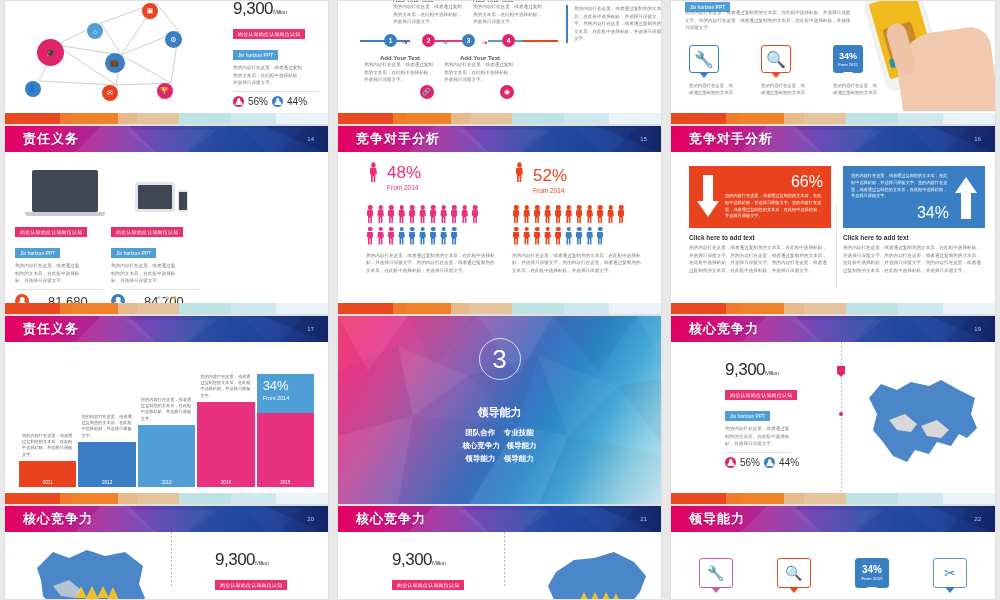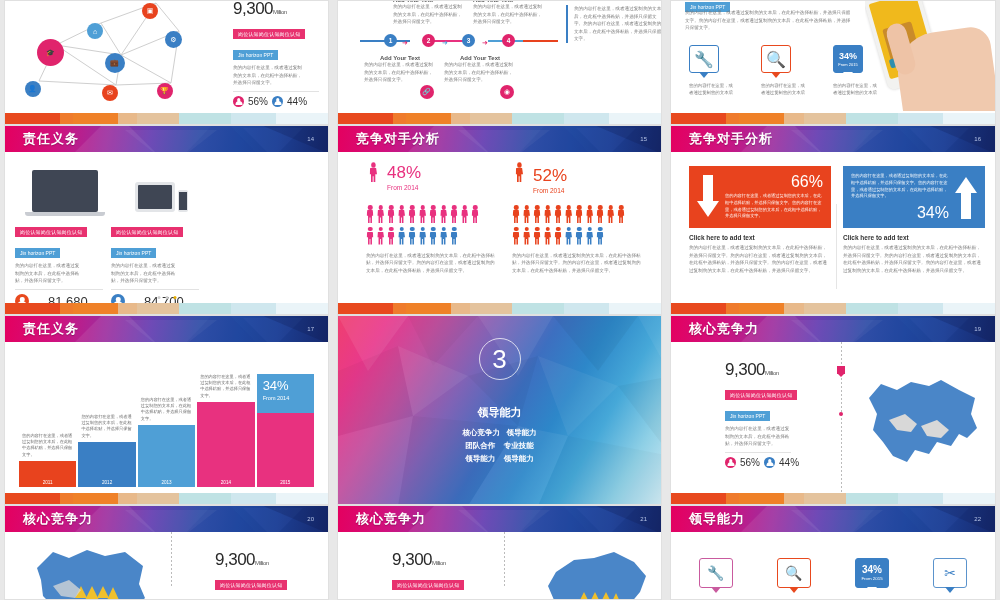--- a/index.html
+++ b/index.html
@@ -571,22 +571,22 @@
         <polygon points="0,120 75,100 60,190 0,190" fill="#ffffff" opacity=".16"></polygon>
         <polygon points="75,100 180,110 130,190 60,190" fill="#000000" opacity=".10"></polygon>
         <polygon points="180,110 230,120 200,190 130,190" fill="#ffffff" opacity=".20"></polygon>
         <polygon points="230,120 333,140 333,190 200,190" fill="#000000" opacity=".08"></polygon>
       </svg>
       <div class="ring">
           <span>3</span>
         </div>
       <div class="cv-cn">领导能力</div>
       <div class="cv-list">
+        <div><span>团队合作</span>&nbsp;&nbsp;&nbsp;&nbsp;<span>专业技能</span></div>
         <div><span>核心竞争力</span>&nbsp;&nbsp;&nbsp;<span>领导能力</span></div>
-        <div><span>团队合作</span>&nbsp;&nbsp;&nbsp;&nbsp;<span>专业技能</span></div>
         <div><span>领导能力</span>&nbsp;&nbsp;&nbsp;&nbsp;<span>领导能力</span></div>
       </div>
     </div>
   </div>
 
   <div class="slide">
     <div class="hdr">
       <span class="poly p1"></span>
         <span class="poly p2"></span>
         <span class="poly p3"></span>

